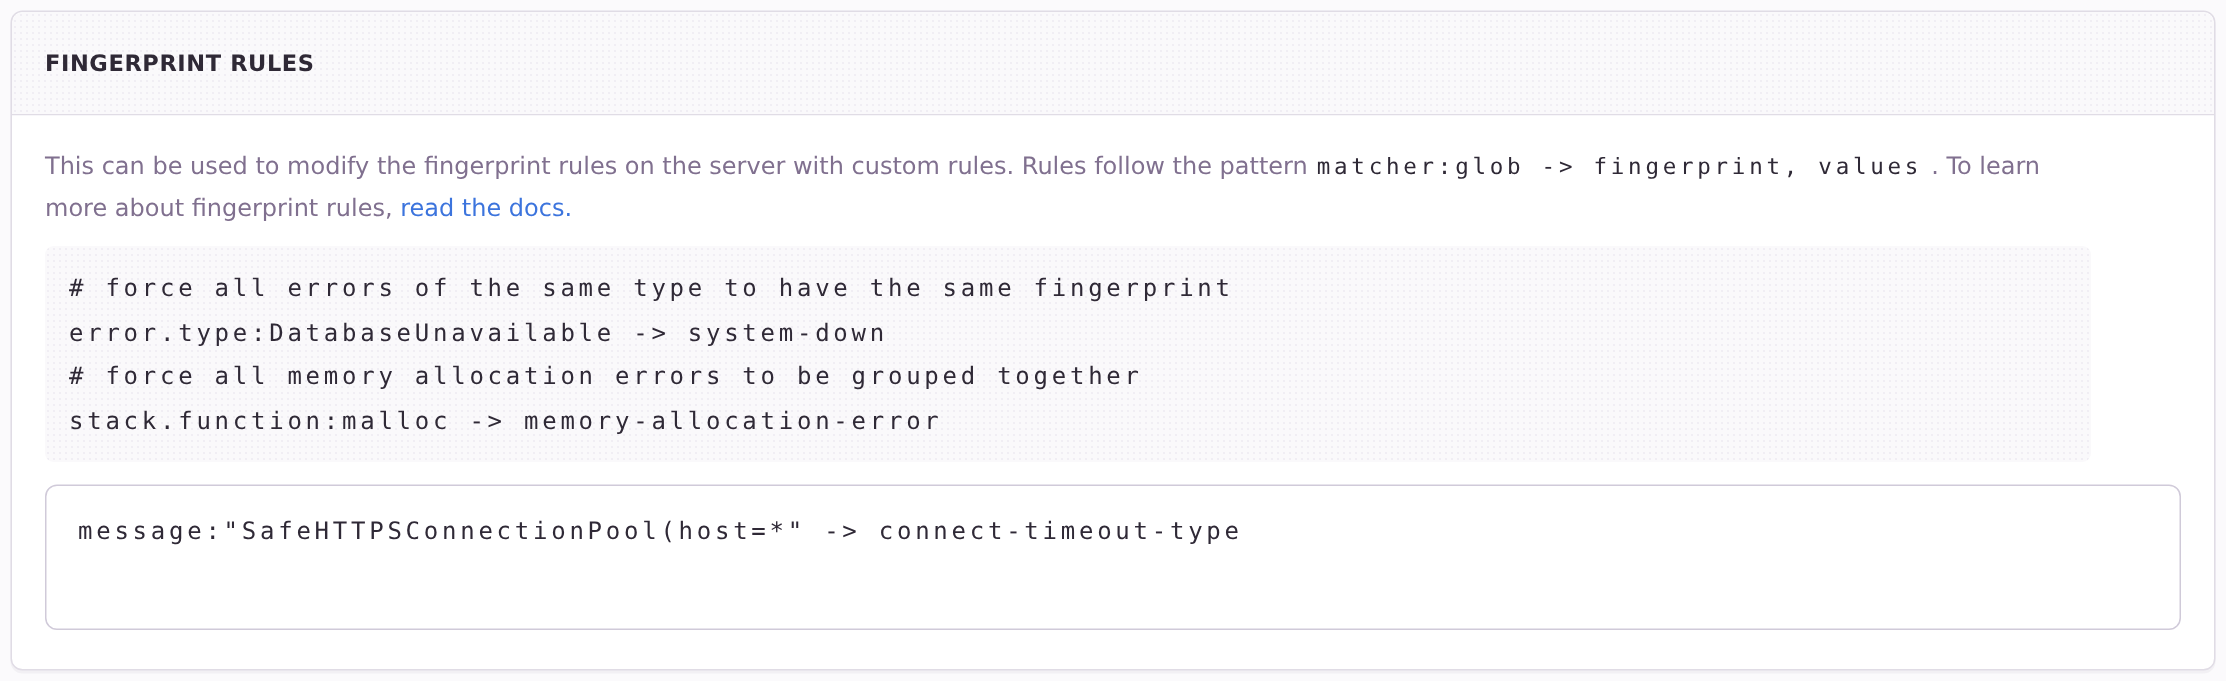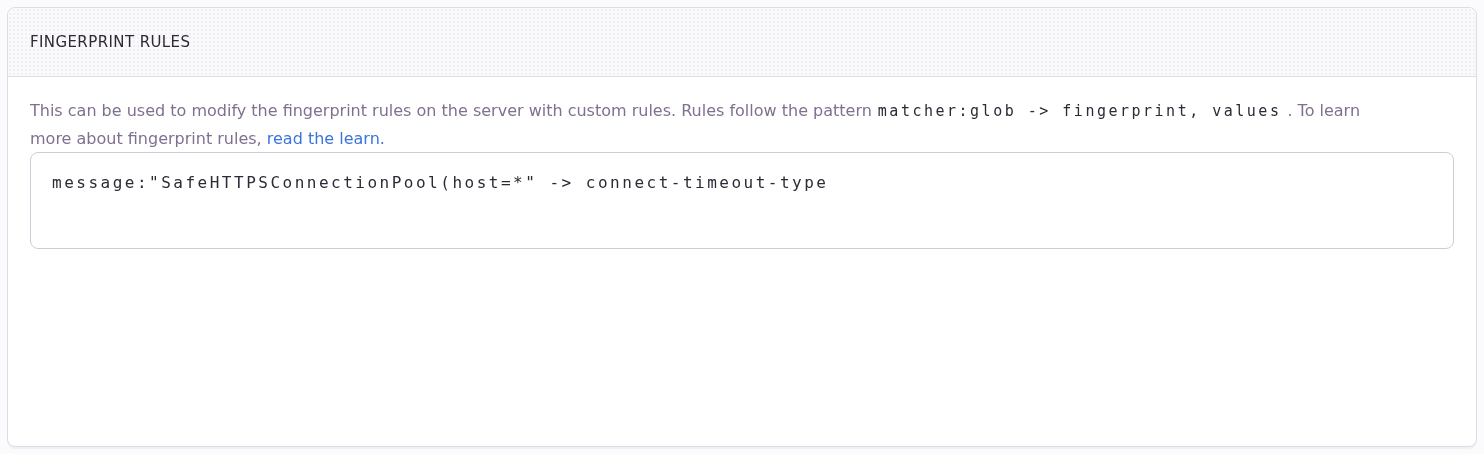--- a/index.html
+++ b/index.html
@@ -34,21 +34,21 @@
     border-bottom: 1px solid #e0dce5;
     height: 69px;
     display: flex;
     align-items: center;
     padding: 0 22px;
     border-radius: 8px 8px 0 0;
   }
 
   .panel-title {
     font-size: 15px;
-    font-weight: 400;
+    font-weight: 700;
     letter-spacing: 0.4px;
     text-transform: uppercase;
     color: #2f2936;
   }
 
   .panel-body {
     padding: 20px 22px 26px 22px;
   }
 
   .field-help {
@@ -119,21 +119,25 @@
 <div class="page">
   <section class="panel">
 
     <header class="panel-header">
       <h2 class="panel-title">FINGERPRINT RULES</h2>
     </header>
 
     <div class="panel-body">
 
       <div class="field-help">
-        <p class="description"><span>This can be used to modify the fingerprint rules on the server with custom rules. Rules follow the pattern</span><code class="inline-code">matcher:glob -&gt; fingerprint, values</code><span>. To learn more about fingerprint rules, </span><a class="docs-link" href="#">read the learn</a><span class="after-link">.</span></p>
+        <p class="description"><span>This can be used to modify the fingerprint rules on the server with custom rules. Rules follow the pattern</span><code class="inline-code">matcher:glob -&gt; fingerprint, values</code><span>. To learn more about fingerprint rules, </span><a class="docs-link" href="#">read the docs</a><span class="after-link">.</span></p>
 
+        <pre class="example-code"># force all errors of the same type to have the same fingerprint
+error.type:DatabaseUnavailable -&gt; system-down
+# force all memory allocation errors to be grouped together
+stack.function:malloc -&gt; memory-allocation-error</pre>
       </div>
 
       <textarea class="rules-input" spellcheck="false" style="">message:"SafeHTTPSConnectionPool(host=*" -&gt; connect-timeout-type</textarea>
 
     </div>
   </section>
 </div>
 
 </body></html>

